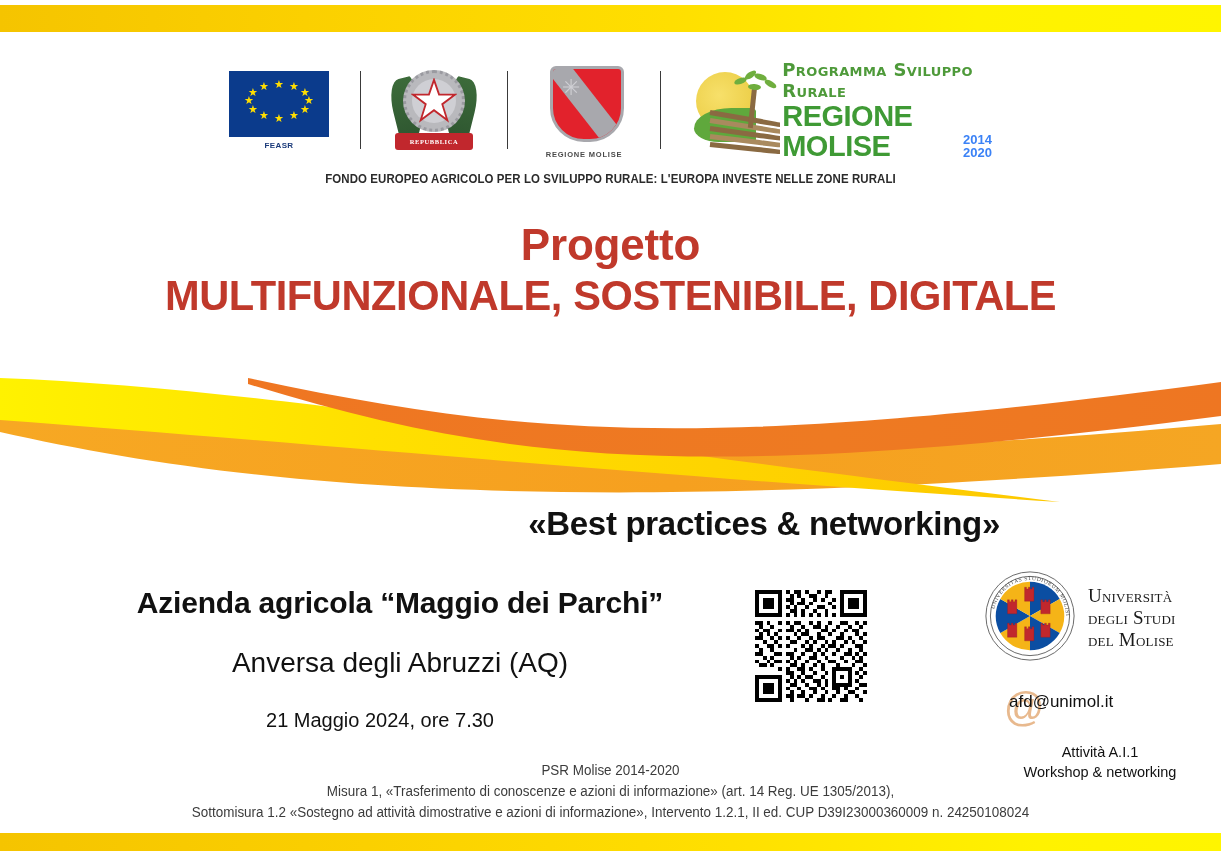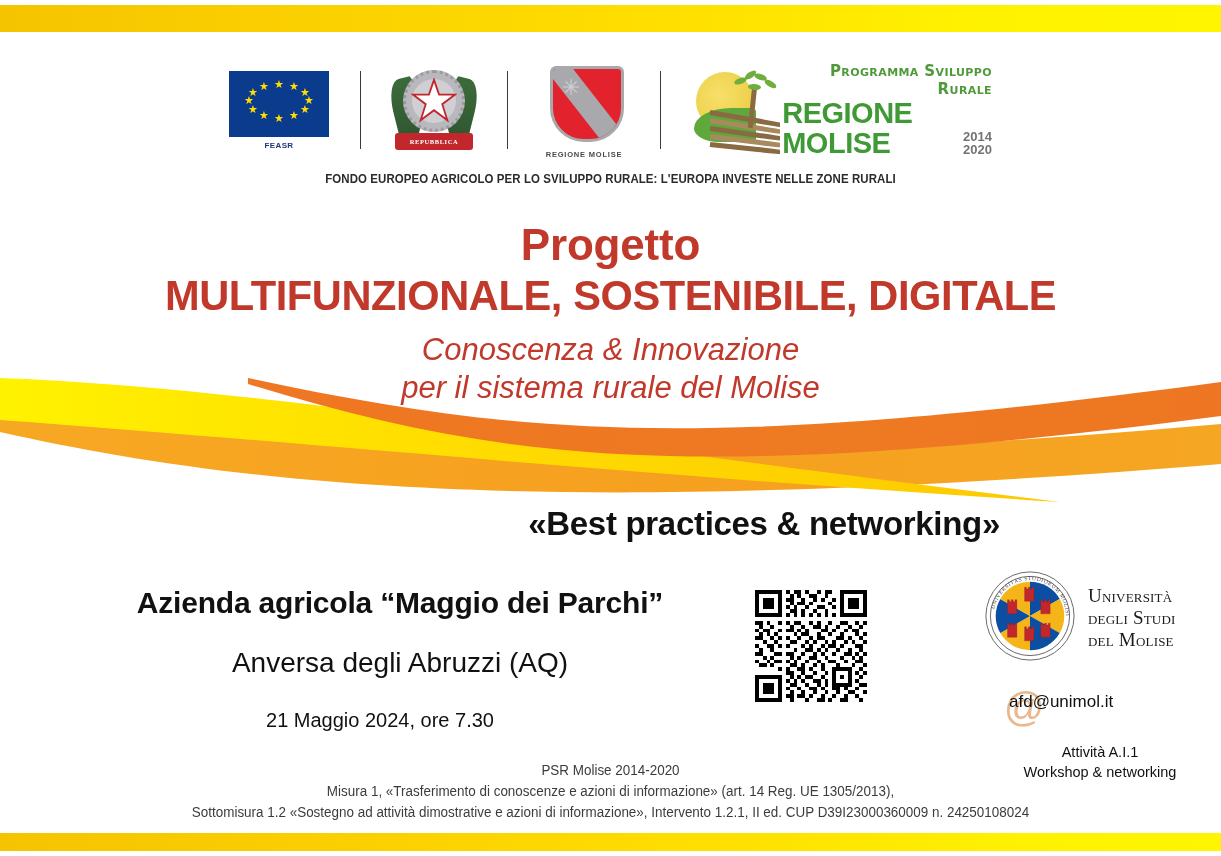--- a/index.html
+++ b/index.html
@@ -92,25 +92,25 @@
   .psr-hill{position:absolute;left:2px;top:44px;width:62px;height:34px;
     background:#5fa83c;border-radius:60% 10% 0 40%;}
   .psr-field{position:absolute;left:18px;top:46px;width:96px;height:40px;}
   .psr-field i{position:absolute;left:0;display:block;height:5px;width:100%;
     background:#8a6a42;border-radius:0 50% 50% 0;transform-origin:left center;}
   .psr-trunk{position:absolute;left:58px;top:22px;width:5px;height:42px;background:#8a6a42;
     transform:rotate(6deg);}
   .psr-leaves{position:absolute;left:42px;top:8px;width:44px;height:26px;}
   .psr-leaves b{position:absolute;width:13px;height:6px;background:#6fae3e;border-radius:50%;display:block;}
   .psr-text{margin-left:2px;}
-  .psr-l1{font-size:15px;font-weight:700;color:#4e9a3a;letter-spacing:.4px;
-    font-family:"DejaVu Sans",sans-serif;font-variant:small-caps;text-align:right;}
+  .psr-l1{font-size:18px;font-weight:700;color:#4e9a3a;letter-spacing:.4px;
+    font-family:"DejaVu Sans",sans-serif;font-variant:small-caps;}
   .psr-l2{display:flex;align-items:flex-end;}
   .psr-big{font-size:29px;font-weight:700;color:#3f9a35;letter-spacing:-.5px;line-height:30px;}
-  .psr-yrs{font-size:13px;font-weight:700;color:#737373;line-height:13px;margin-left:1px;margin-bottom:2px;}
+  .psr-yrs{font-size:13px;font-weight:700;color:#3b82f6;line-height:13px;margin-left:1px;margin-bottom:2px;}
 
   .fondo{
     position:absolute;left:0;top:172px;width:1221px;text-align:center;
     font-size:12.2px;font-weight:700;color:#2b2b2b;letter-spacing:.1px;
     font-family:"Liberation Sans",sans-serif;transform:scaleX(.94);
   }
 
   
   .t-progetto{
     position:absolute;left:0;top:219px;width:1221px;text-align:center;
@@ -268,24 +268,20 @@
           </div>
         </div>
       </div>
     </div>
   </div>
 
   <div class="fondo">FONDO EUROPEO AGRICOLO PER LO SVILUPPO RURALE: L'EUROPA INVESTE NELLE ZONE RURALI</div>
 
   <div class="t-progetto">Progetto</div>
   <div class="t-main">MULTIFUNZIONALE, SOSTENIBILE, DIGITALE</div>
-  <div class="t-sub">
-    <div>Conoscenza &amp; Innovazione</div>
-    <div>per il sistema rurale del Molise</div>
-  </div>
 
   <svg class="swoosh" viewBox="0 0 1221 140" preserveAspectRatio="none">
     <defs>
       <linearGradient id="gyel" x1="0" y1="0" x2="1" y2="0">
         <stop offset="0%" stop-color="#fff200"></stop>
         <stop offset="35%" stop-color="#ffe000"></stop>
         <stop offset="100%" stop-color="#fdc800"></stop>
       </linearGradient>
       <linearGradient id="gorg" x1="0" y1="0" x2="1" y2="0">
         <stop offset="0%" stop-color="#f7a823"></stop>

